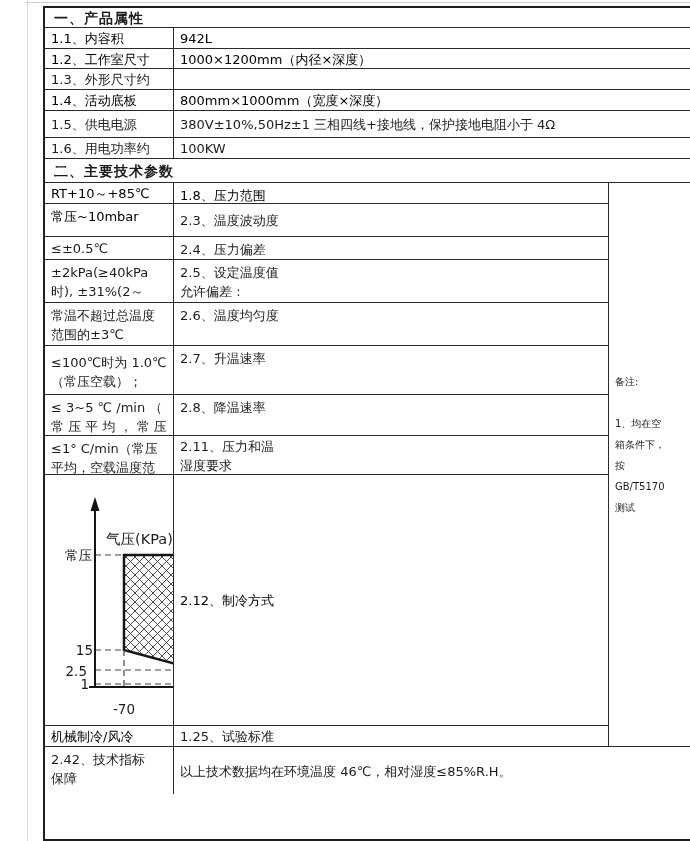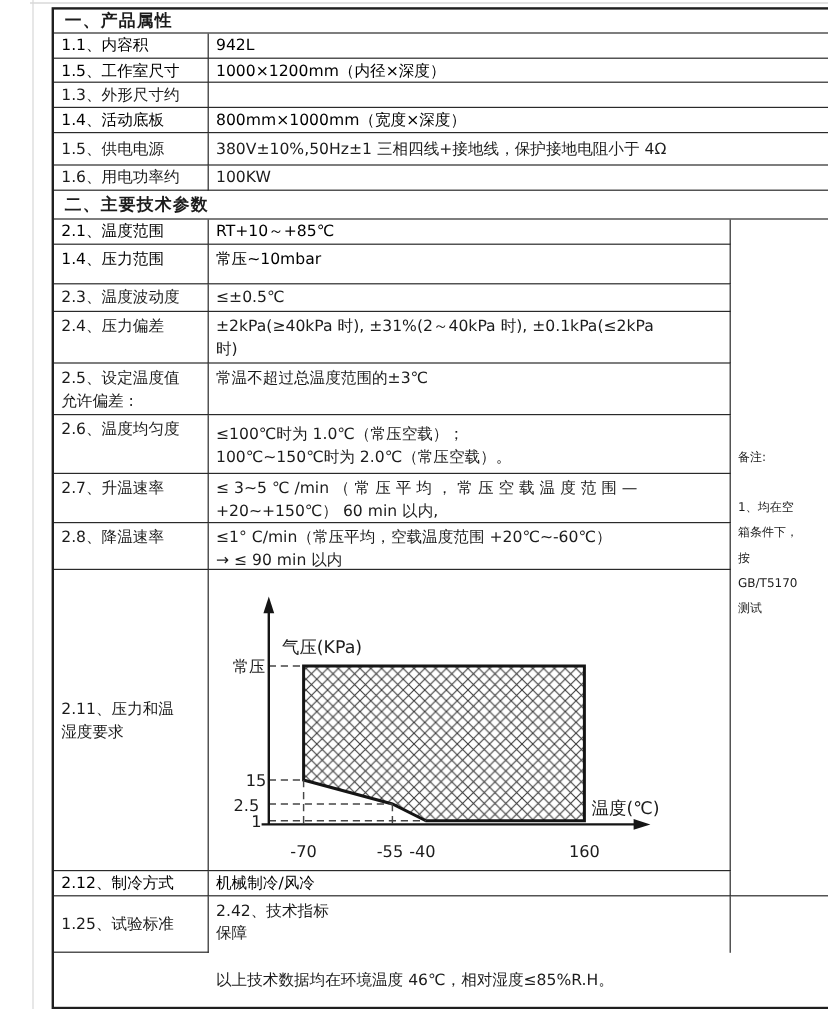--- a/index.html
+++ b/index.html
@@ -34,21 +34,21 @@
   <div class="edge-top"></div>
   <div class="edge-left"></div>
 
   <div class="spec-table">
 
     <div class="cell span3 nr hdr vc">一、产品属性</div>
 
     <div class="cell vc muted">1.1、内容积</div>
     <div class="cell sp2 nr vc muted">942L</div>
 
-    <div class="cell vc muted">1.5、工作室尺寸</div>
+    <div class="cell vc muted">1.2、工作室尺寸</div>
     <div class="cell sp2 nr vc muted">1000×1200mm（内径×深度）</div>
 
     <div class="cell vc">1.3、外形尺寸约</div>
     <div class="cell sp2 nr vc"></div>
 
     <div class="cell vc muted">1.4、活动底板</div>
     <div class="cell sp2 nr vc muted">800mm×1000mm（宽度×深度）</div>
 
     <div class="cell vc">1.5、供电电源</div>
     <div class="cell sp2 nr vc">380V±10%,50Hz±1 三相四线+接地线，保护接地电阻小于 4Ω</div>
@@ -59,24 +59,23 @@
     <div class="cell span3 nr hdr vc">二、主要技术参数</div>
 
     <div class="cell notes nr">备注:
 
 1、均在空
 箱条件下，
 按
 GB/T5170
 测试</div>
 
-    <div class="cell vc muted">2.1、温度范围</div>
     <div class="cell vc muted">RT+10～+85℃</div>
 
-    <div class="cell muted">1.4、压力范围</div>
+    <div class="cell muted">1.8、压力范围</div>
     <div class="cell muted">常压~10mbar</div>
 
     <div class="cell vc">2.3、温度波动度</div>
     <div class="cell vc">≤±0.5℃</div>
 
     <div class="cell">2.4、压力偏差</div>
     <div class="cell">±2kPa(≥40kPa 时), ±31%(2～40kPa 时), ±0.1kPa(≤2kPa
 时)</div>
 
     <div class="cell">2.5、设定温度值

